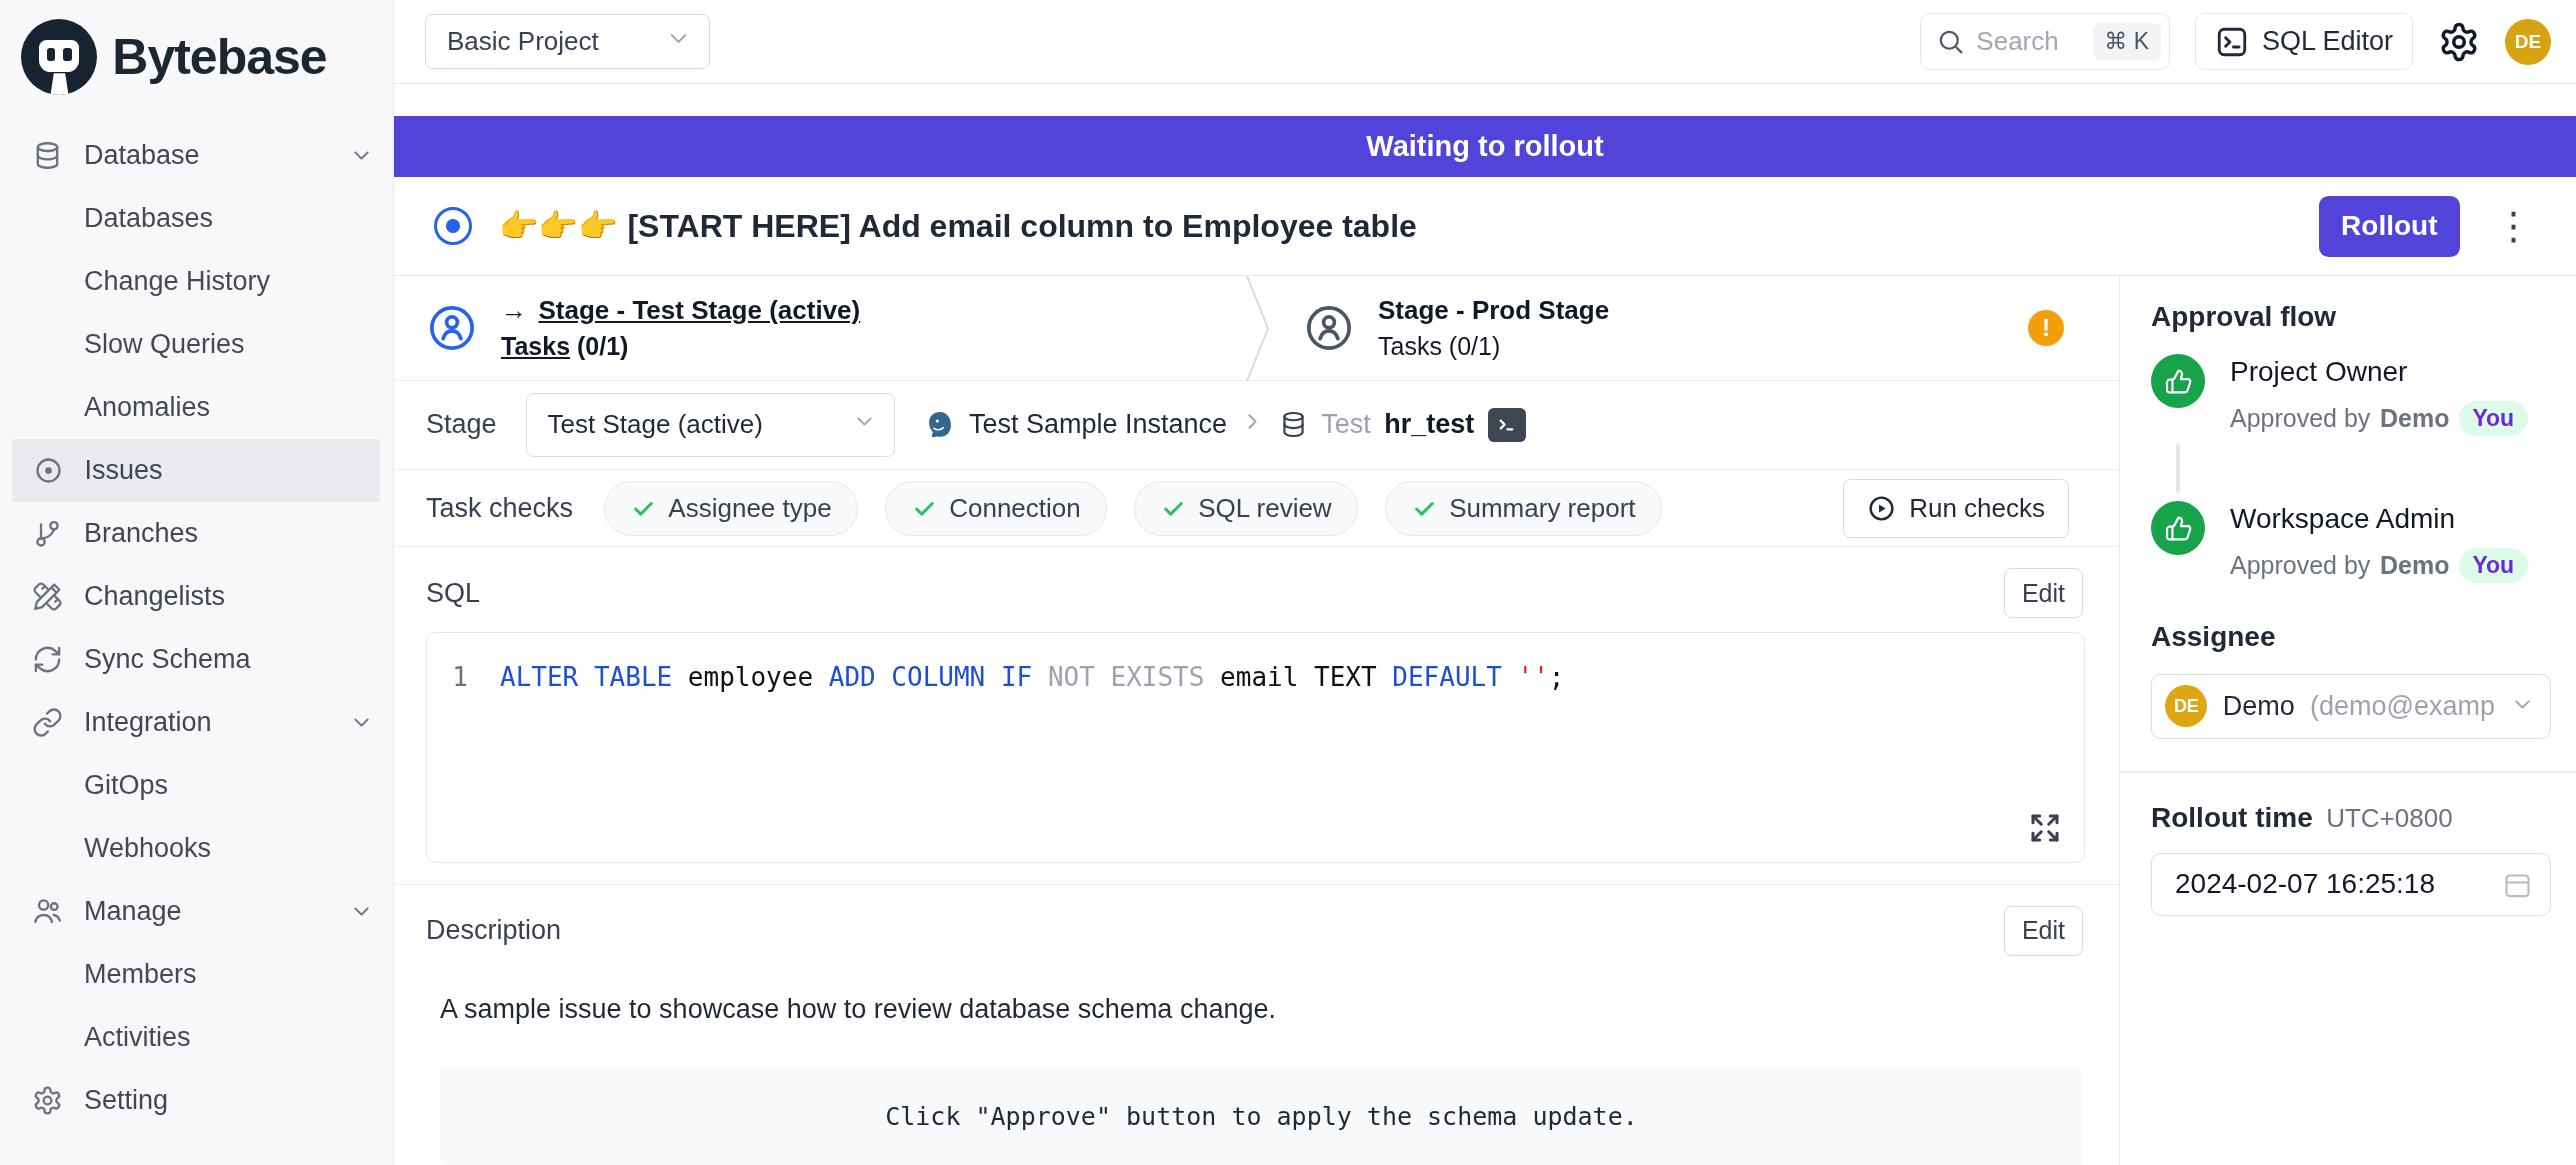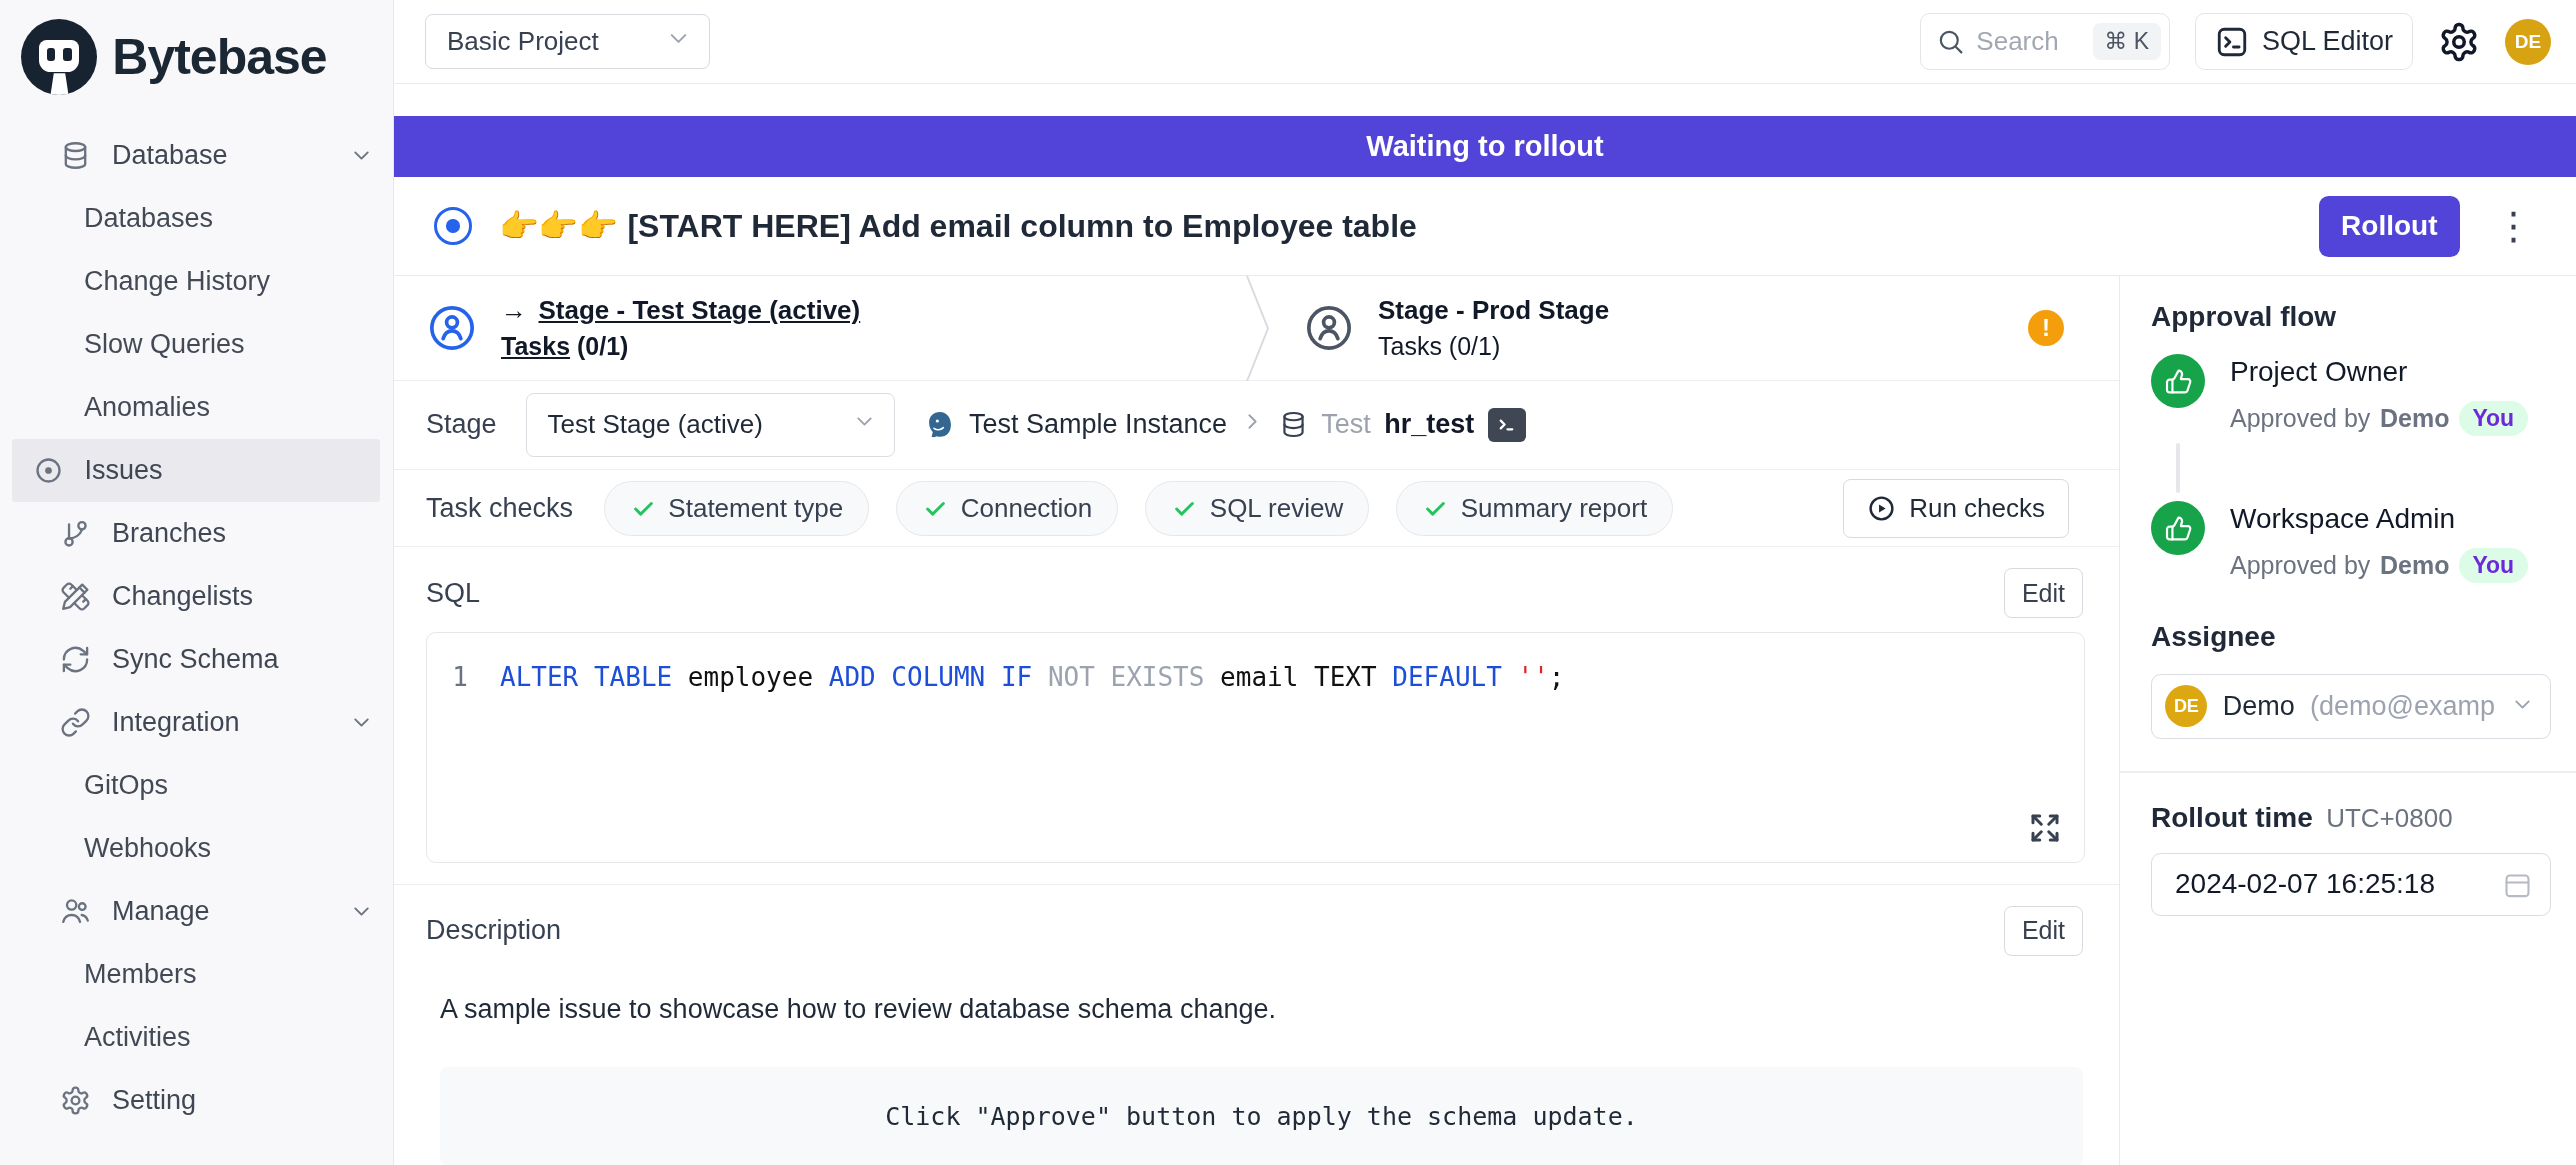--- a/index.html
+++ b/index.html
@@ -12,21 +12,21 @@
   .logo-row { display:flex; align-items:center; gap:15.3px; padding:17px 0 9.6px 21px; height:107px; }
   .logo-mark { width:76px; height:76px; border-radius:50%; background:#182331; position:relative; overflow:hidden; flex:0 0 76px; }
   .logo-face { position:absolute; left:18px; top:21px; width:40px; height:32px; background:#fff; border-radius:7.6px 7.6px 11.5px 11.5px; }
   .logo-eye { position:absolute; top:7.6px; width:8.6px; height:13.4px; background:#182331; border-radius:2.9px; }
   .logo-eye.l { left:7.6px; } .logo-eye.r { left:24px; }
   .logo-neck { position:absolute; left:29px; top:54px; width:19px; height:25px; background:#fff; clip-path:polygon(20% 0,80% 0,100% 100%,0 100%); }
   .logo-text { font-size:50px; font-weight:800; color:#1b2733; letter-spacing:-1px; }
   .nav { padding:17px 0 0 0; }
   .nav-item { display:flex; align-items:center; height:63px; padding:0 19px 0 32px; font-size:27px; color:#3f4754; gap:21px; }
   .nav-item .lbl { flex:1; }
-  .nav-item.section { font-weight:500;margin-left:28px; }
+  .nav-item.section { font-weight:500; }
   .nav-item.sub { padding-left:84px; font-weight:400; color:#434a56; }
   .nav-item.selected { background:#e9e9ee; border-radius:3px; margin:0 13.4px 0 11.5px; padding-left:21px; }
   .nav-icon { width:31px; height:31px; color:#6b7280; flex:0 0 31px; }
   .nav-chev { width:25px; height:25px; color:#6b7280; }
 
   svg.stroked { fill:none; stroke:currentColor; stroke-width:1.8; stroke-linecap:round; stroke-linejoin:round; }
 
   
   .main { flex:1; display:flex; flex-direction:column; min-width:0; }
   .topbar { height:84px; flex:0 0 84px; border-bottom:1.9px solid #e9eaee; display:flex; align-items:center; padding:0 25px 0 31px; gap:25px; background:#fff; }
@@ -409,21 +409,21 @@
             </span>
           </div>
         </div>
 
         <div class="checks-row">
           <span class="checks-label">Task checks</span>
           <span class="check-pill">
             <span class="check-mark"><svg class="stroked" viewBox="0 0 24 24" width="27" height="27" style="stroke-width:2.6;">
                   <path d="m5 12.5 4.5 4.5L19 7.5"></path>
                 </svg></span>
-            <span>Statement type</span>
+            <span>Assignee type</span>
           </span>
           <span class="check-pill">
             <span class="check-mark"><svg class="stroked" viewBox="0 0 24 24" width="27" height="27" style="stroke-width:2.6;">
                   <path d="m5 12.5 4.5 4.5L19 7.5"></path>
                 </svg></span>
             <span>Connection</span>
           </span>
           <span class="check-pill">
             <span class="check-mark"><svg class="stroked" viewBox="0 0 24 24" width="27" height="27" style="stroke-width:2.6;">
                   <path d="m5 12.5 4.5 4.5L19 7.5"></path>

